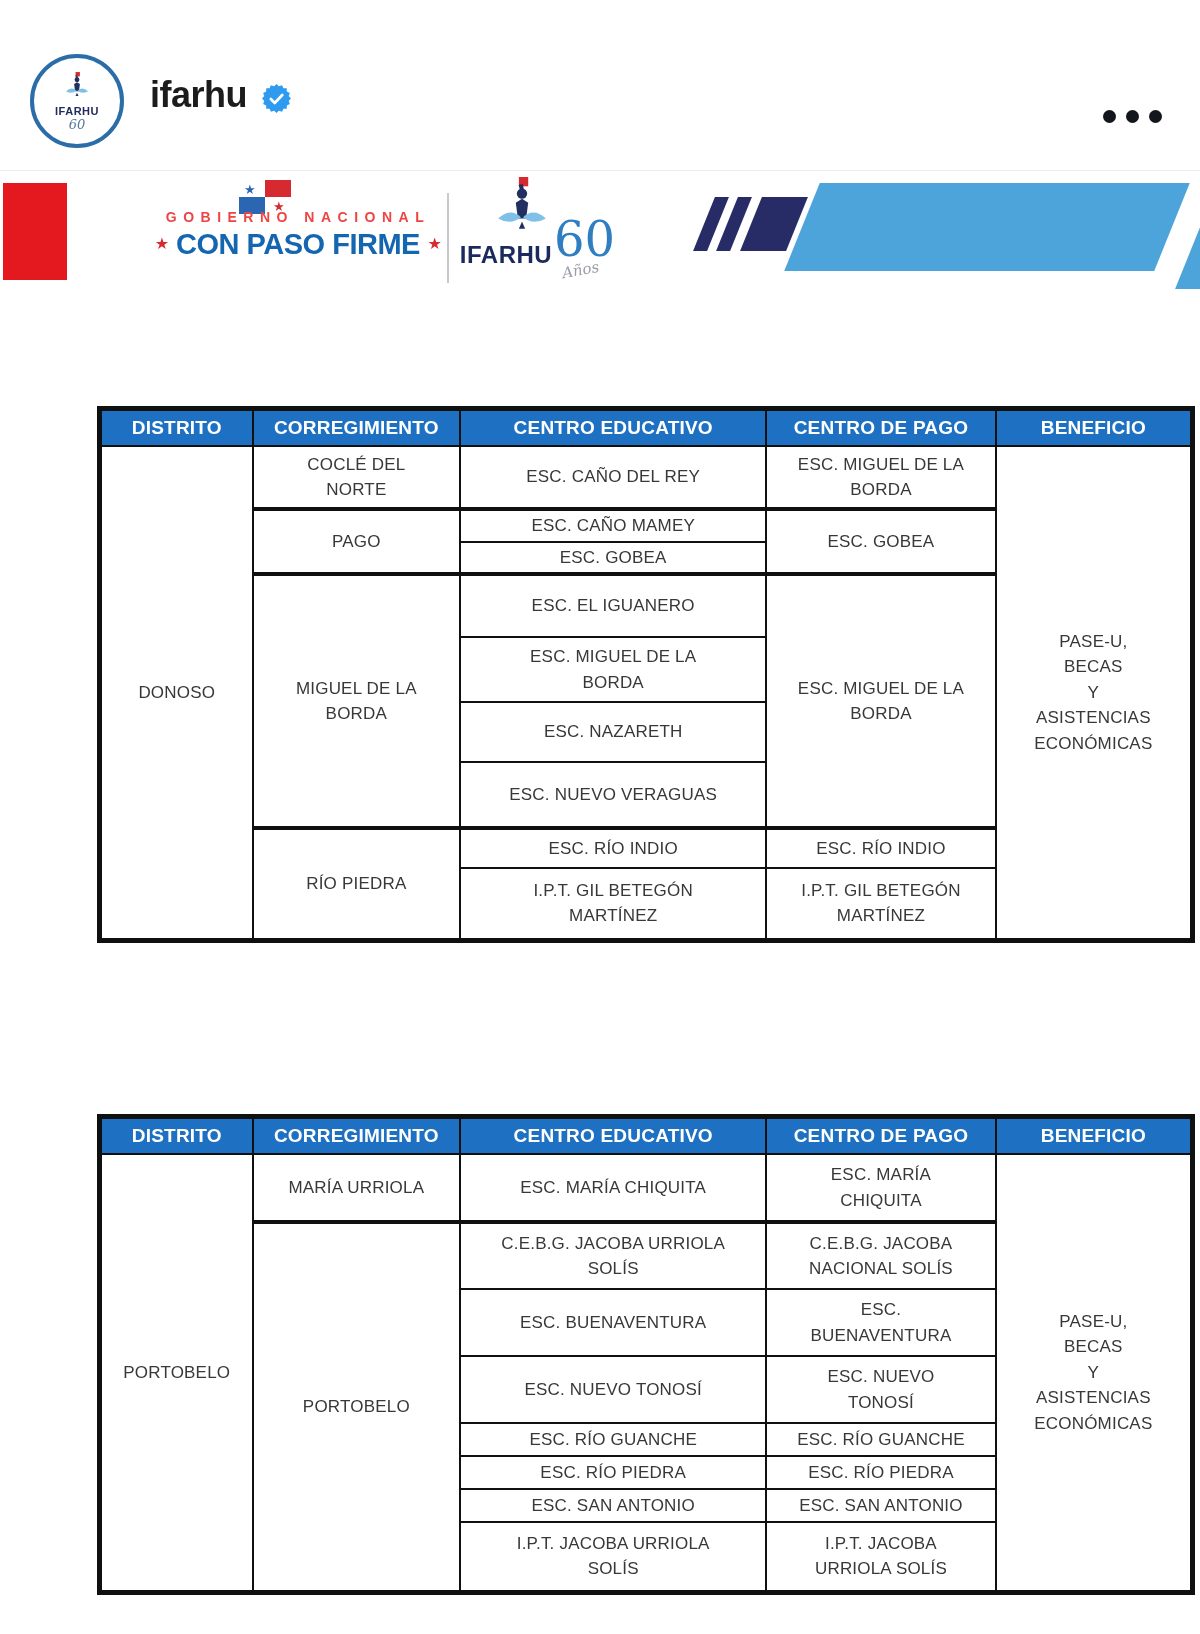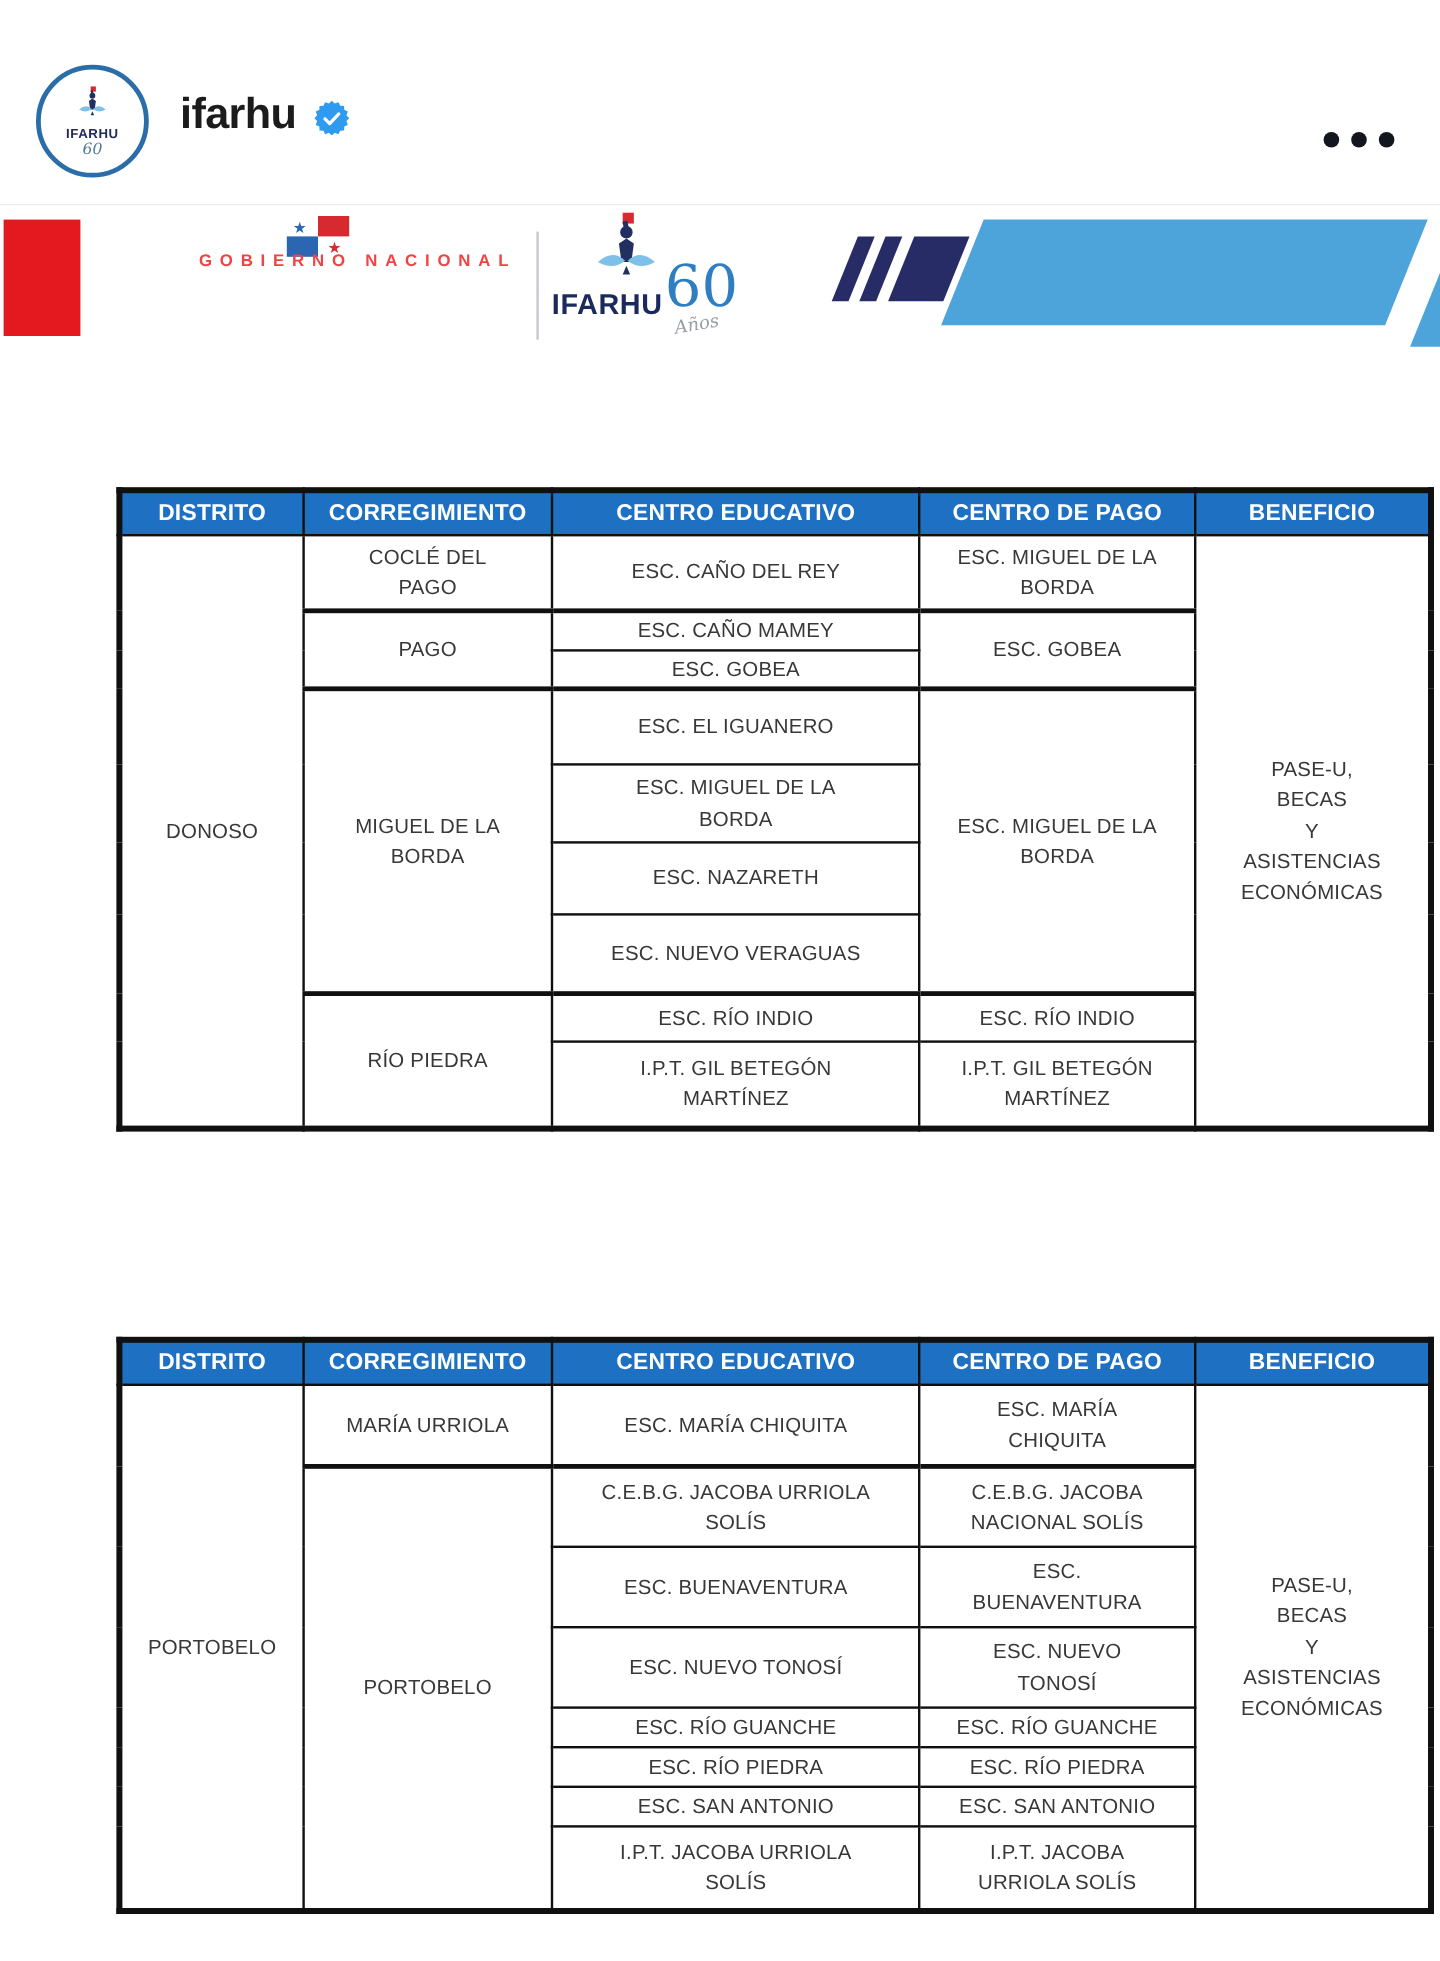--- a/index.html
+++ b/index.html
@@ -103,20 +103,21 @@
     <span class="flag">
       <svg width="58" height="40" viewBox="0 0 58 40">
         <rect x="29" y="3" width="26" height="17" fill="#d62a30"></rect>
         <rect x="3" y="20" width="26" height="17" fill="#2a66b2"></rect>
         <text x="8" y="17" font-size="13" fill="#2a66b2" font-family="DejaVu Sans">★</text>
         <text x="37" y="34" font-size="13" fill="#d62a30" font-family="DejaVu Sans">★</text>
       </svg>
     </span>
 
     <div class="kicker">GOBIERNO NACIONAL</div>
+    <div class="slogan"><span class="st">★</span> <span>CON PASO FIRME</span> <span class="st">★</span></div>
 
     <div class="bdivider"></div>
 
     <span class="logo-fig">
       <svg width="56" height="60" viewBox="0 0 54 58">
         <rect x="24" y="0" width="9" height="9" fill="#d62a30"></rect>
         <rect x="25" y="7" width="4" height="12" fill="#223061" transform="rotate(-12 27 13)"></rect>
         <circle cx="27" cy="16" r="5" fill="#223061"></circle>
         <path d="M27 21 L33 25 L31 40 L23 40 L21 25 Z" fill="#223061"></path>
         <path d="M4 40 Q16 29 26 39 Q16 47 4 40 Z" fill="#7fc0e8"></path>
@@ -151,21 +152,21 @@
           <th>CORREGIMIENTO</th>
           <th>CENTRO EDUCATIVO</th>
           <th>CENTRO DE PAGO</th>
           <th>BENEFICIO</th>
         </tr>
       </thead>
       <tbody>
         <tr style="height:63px">
           <td rowspan="9">DONOSO</td>
           <td>COCLÉ DEL
-PAGO</td>
+NORTE</td>
           <td>ESC. CAÑO DEL REY</td>
           <td>ESC. MIGUEL DE LA
 BORDA</td>
           <td rowspan="9">PASE-U,
 BECAS
 Y
 ASISTENCIAS
 ECONÓMICAS</td>
         </tr>
         <tr class="group" style="height:28px">

